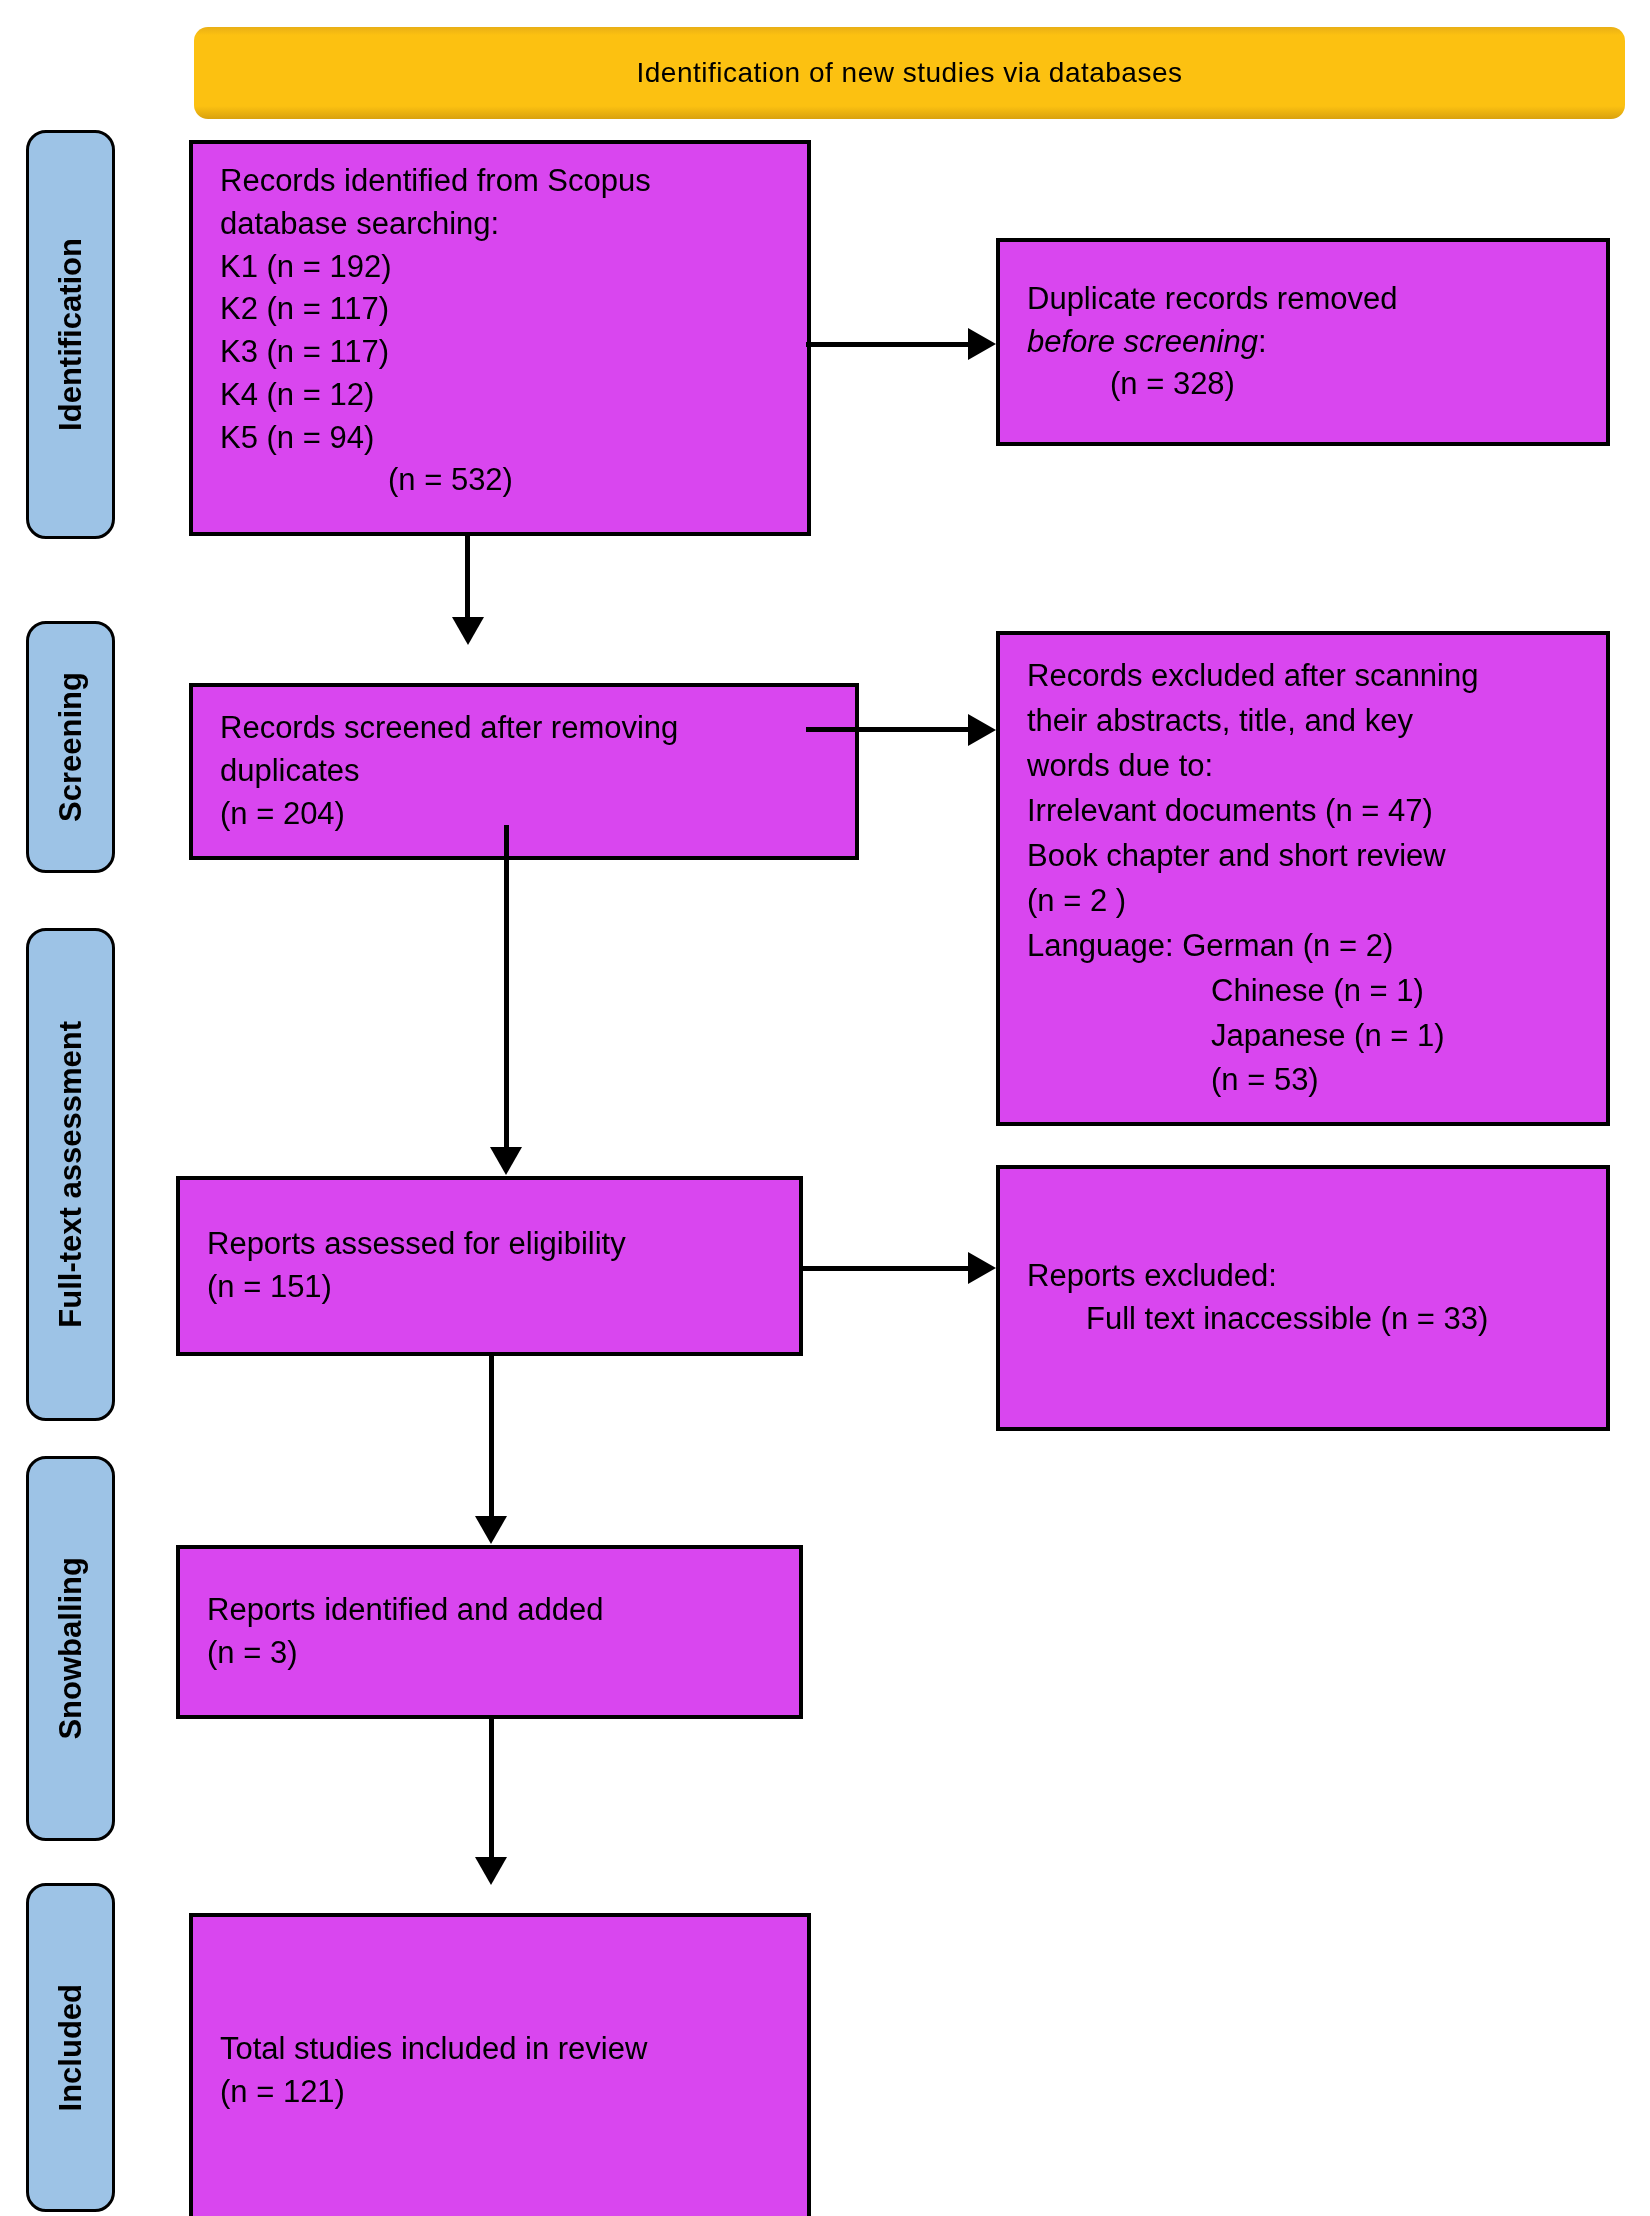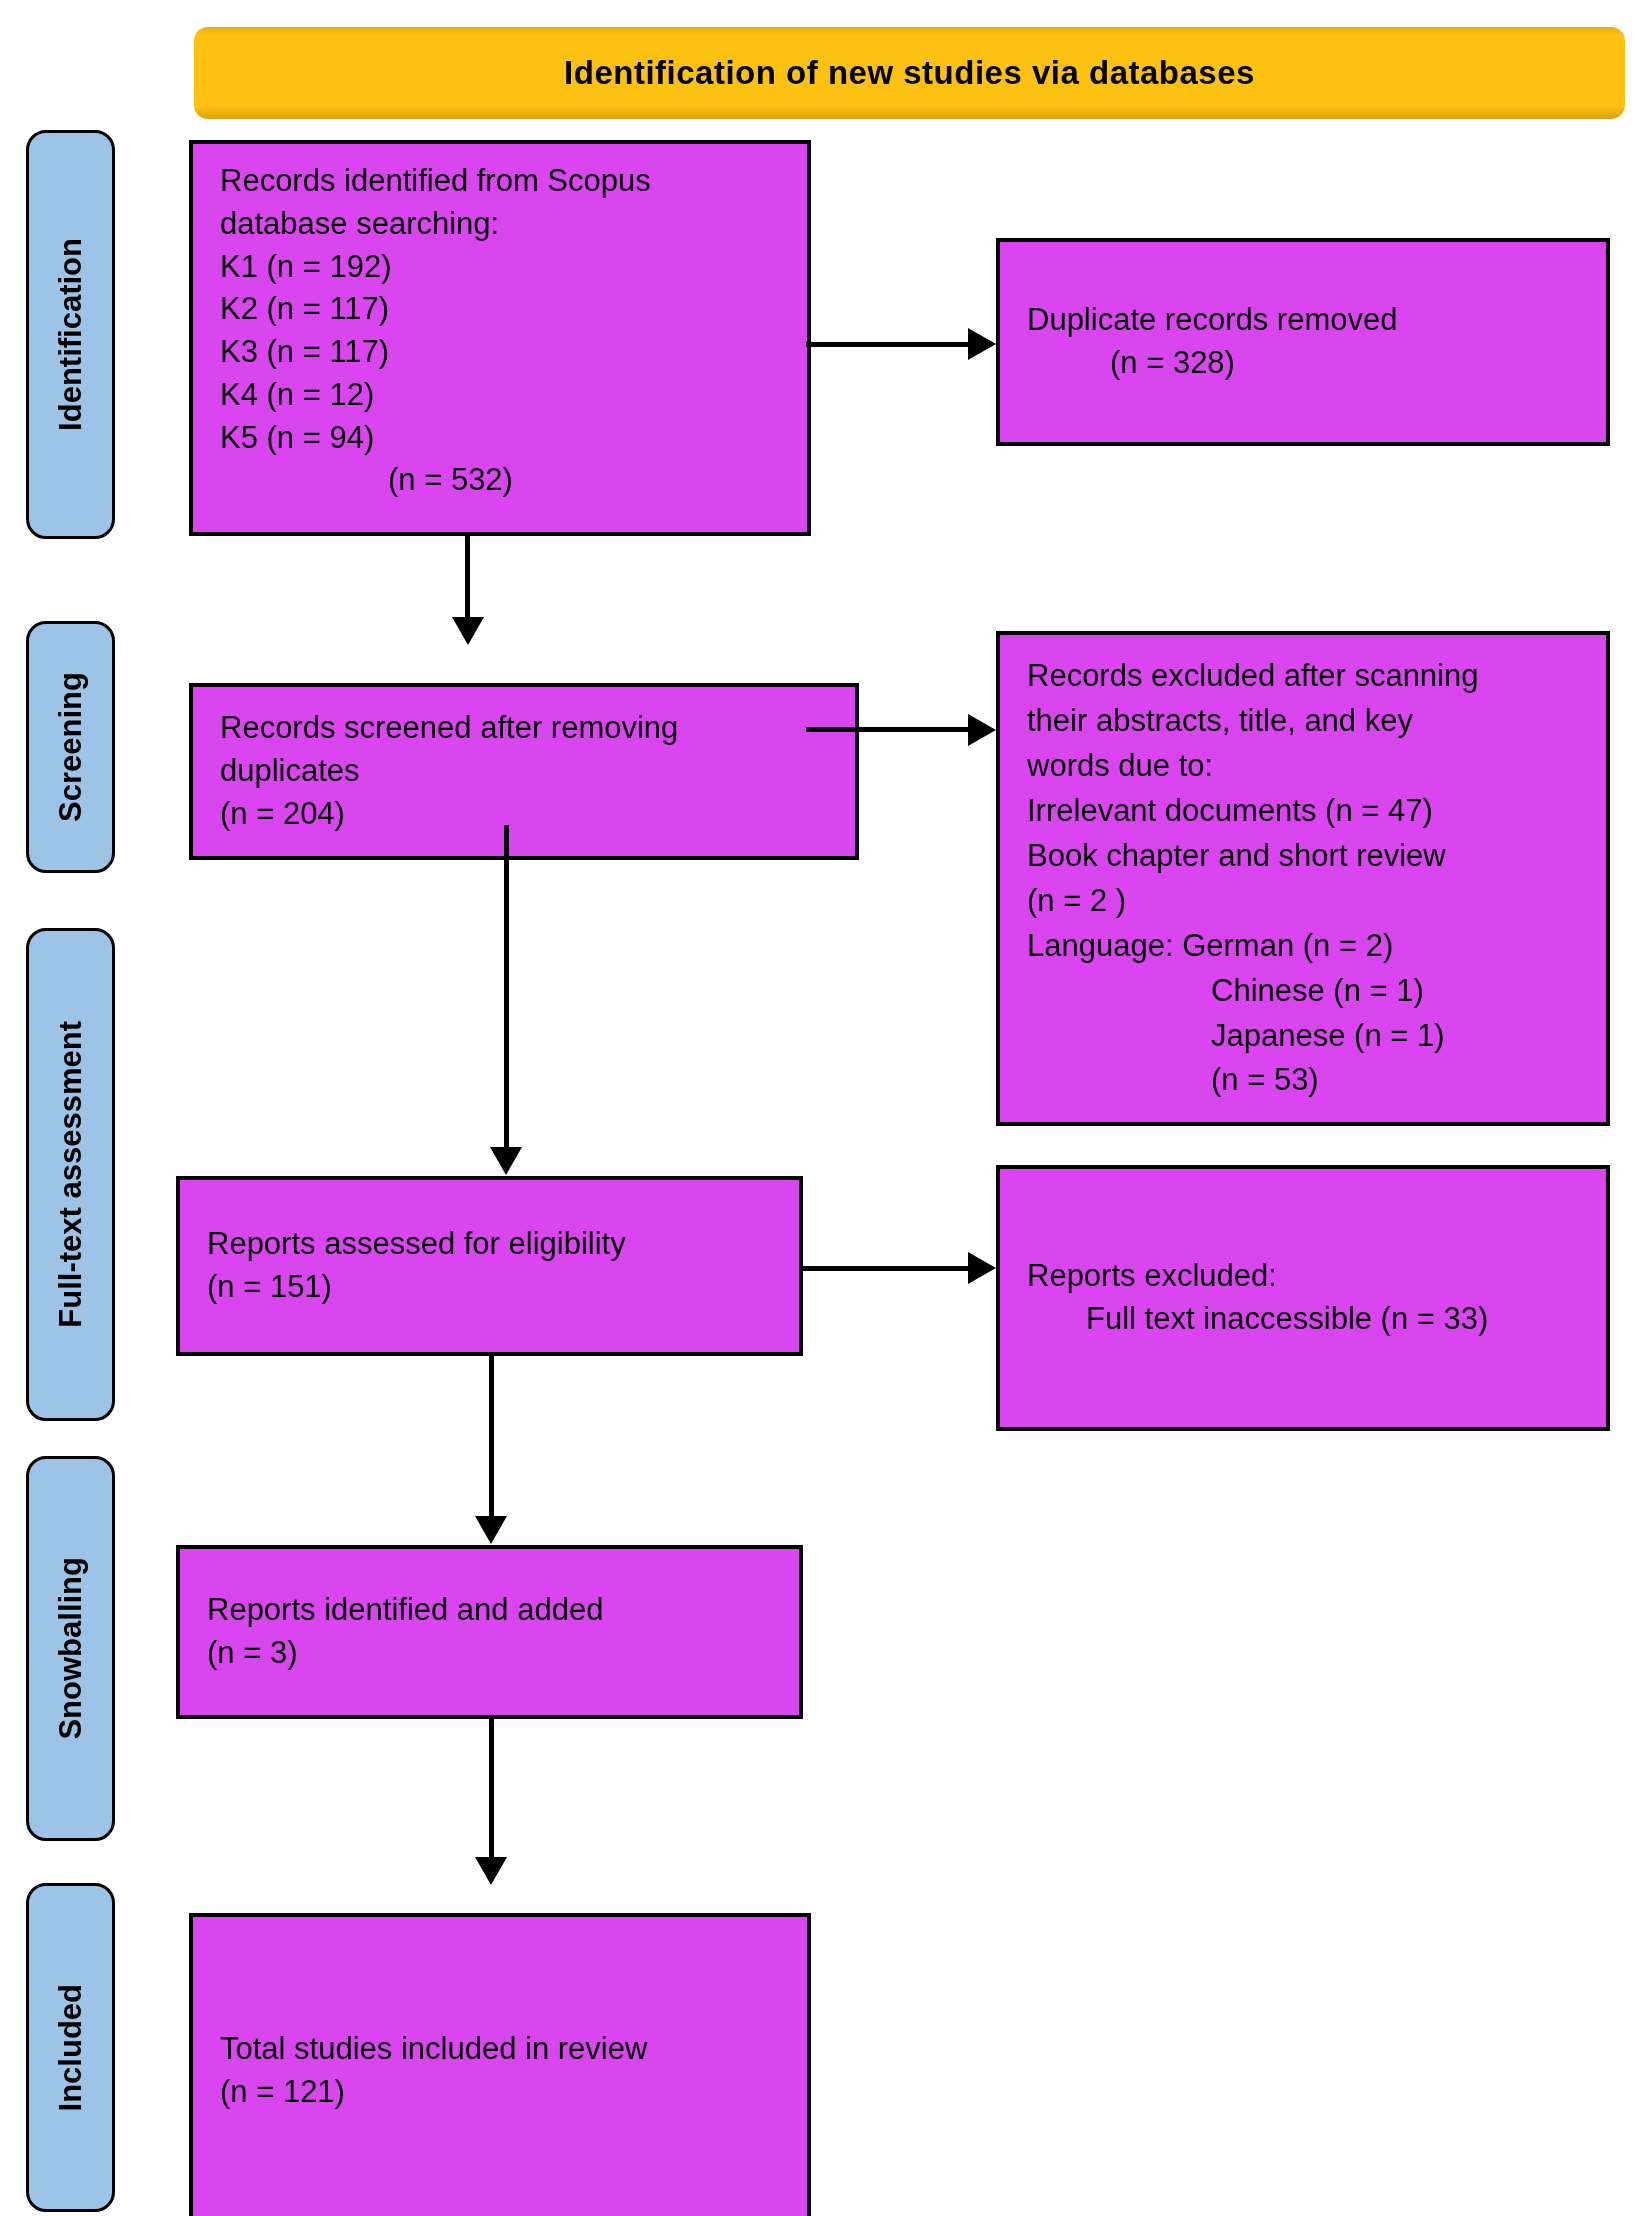--- a/index.html
+++ b/index.html
@@ -20,22 +20,22 @@
   
   .banner {
     position: absolute;
     left: 194px; top: 27px;
     width: 1431px; height: 92px;
     background: linear-gradient(#e9af15 0%, #fcc111 9%, #fcc111 86%, #d9a10e 100%);
     border-radius: 14px;
     display: flex; align-items: center; justify-content: center;
   }
   .banner-title {
-    font-weight: bold;
-    font-size: 33px;
+    font-weight: normal;
+    font-size: 28px;
     letter-spacing: 0.5px;
   }
 
   
   .stage {
     position: absolute;
     left: 26px;
     width: 89px;
     background: #9dc3e6;
     border: 3.7px solid #000;
@@ -138,20 +138,21 @@
       <div class="line">K3 (n = 117)</div>
       <div class="line">K4 (n = 12)</div>
       <div class="line">K5 (n = 94)</div>
       <div class="line indent-532">(n = 532)</div>
     </div>
   </div>
 
   <div class="box vcenter" id="box-duplicates-removed">
     <div class="inner">
       <div class="line">Duplicate records removed</div>
+      <div class="line"><span class="italic">before screening</span><span>:</span></div>
       <div class="line indent-328">(n = 328)</div>
     </div>
   </div>
 
   <div class="box vcenter" id="box-records-screened">
     <div class="inner">
       <div class="line">Records screened after removing</div>
       <div class="line">duplicates</div>
       <div class="line">(n = 204)</div>
     </div>

